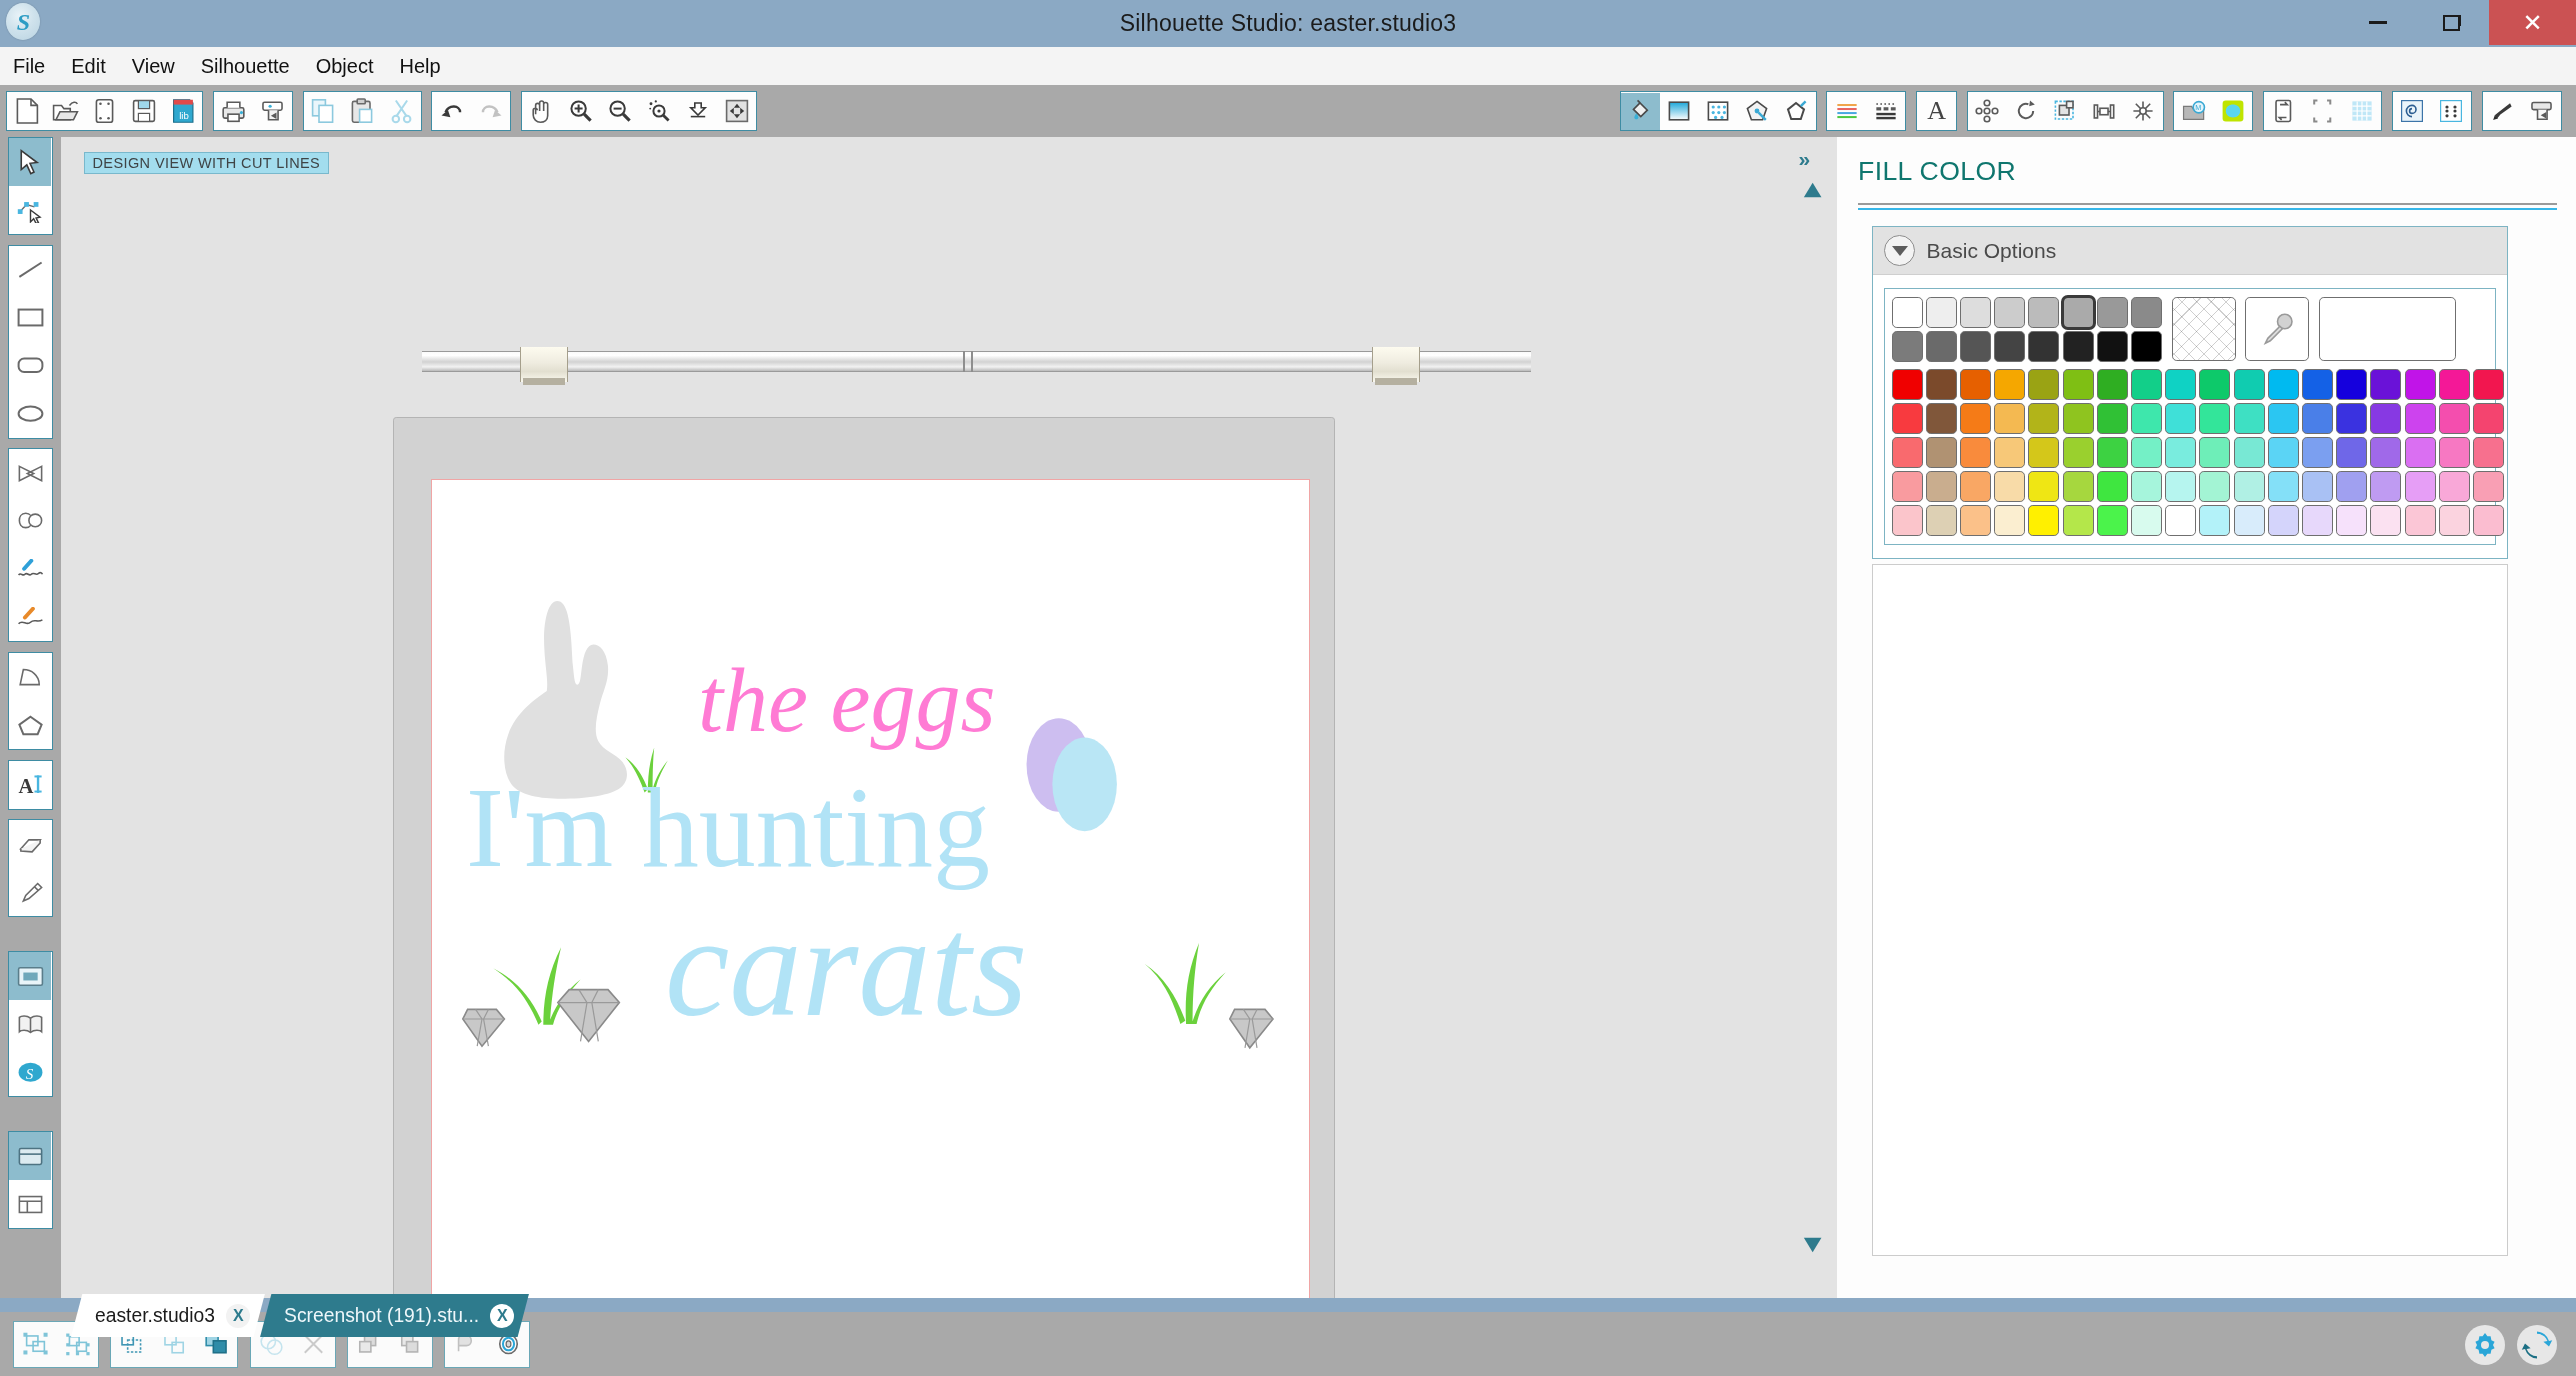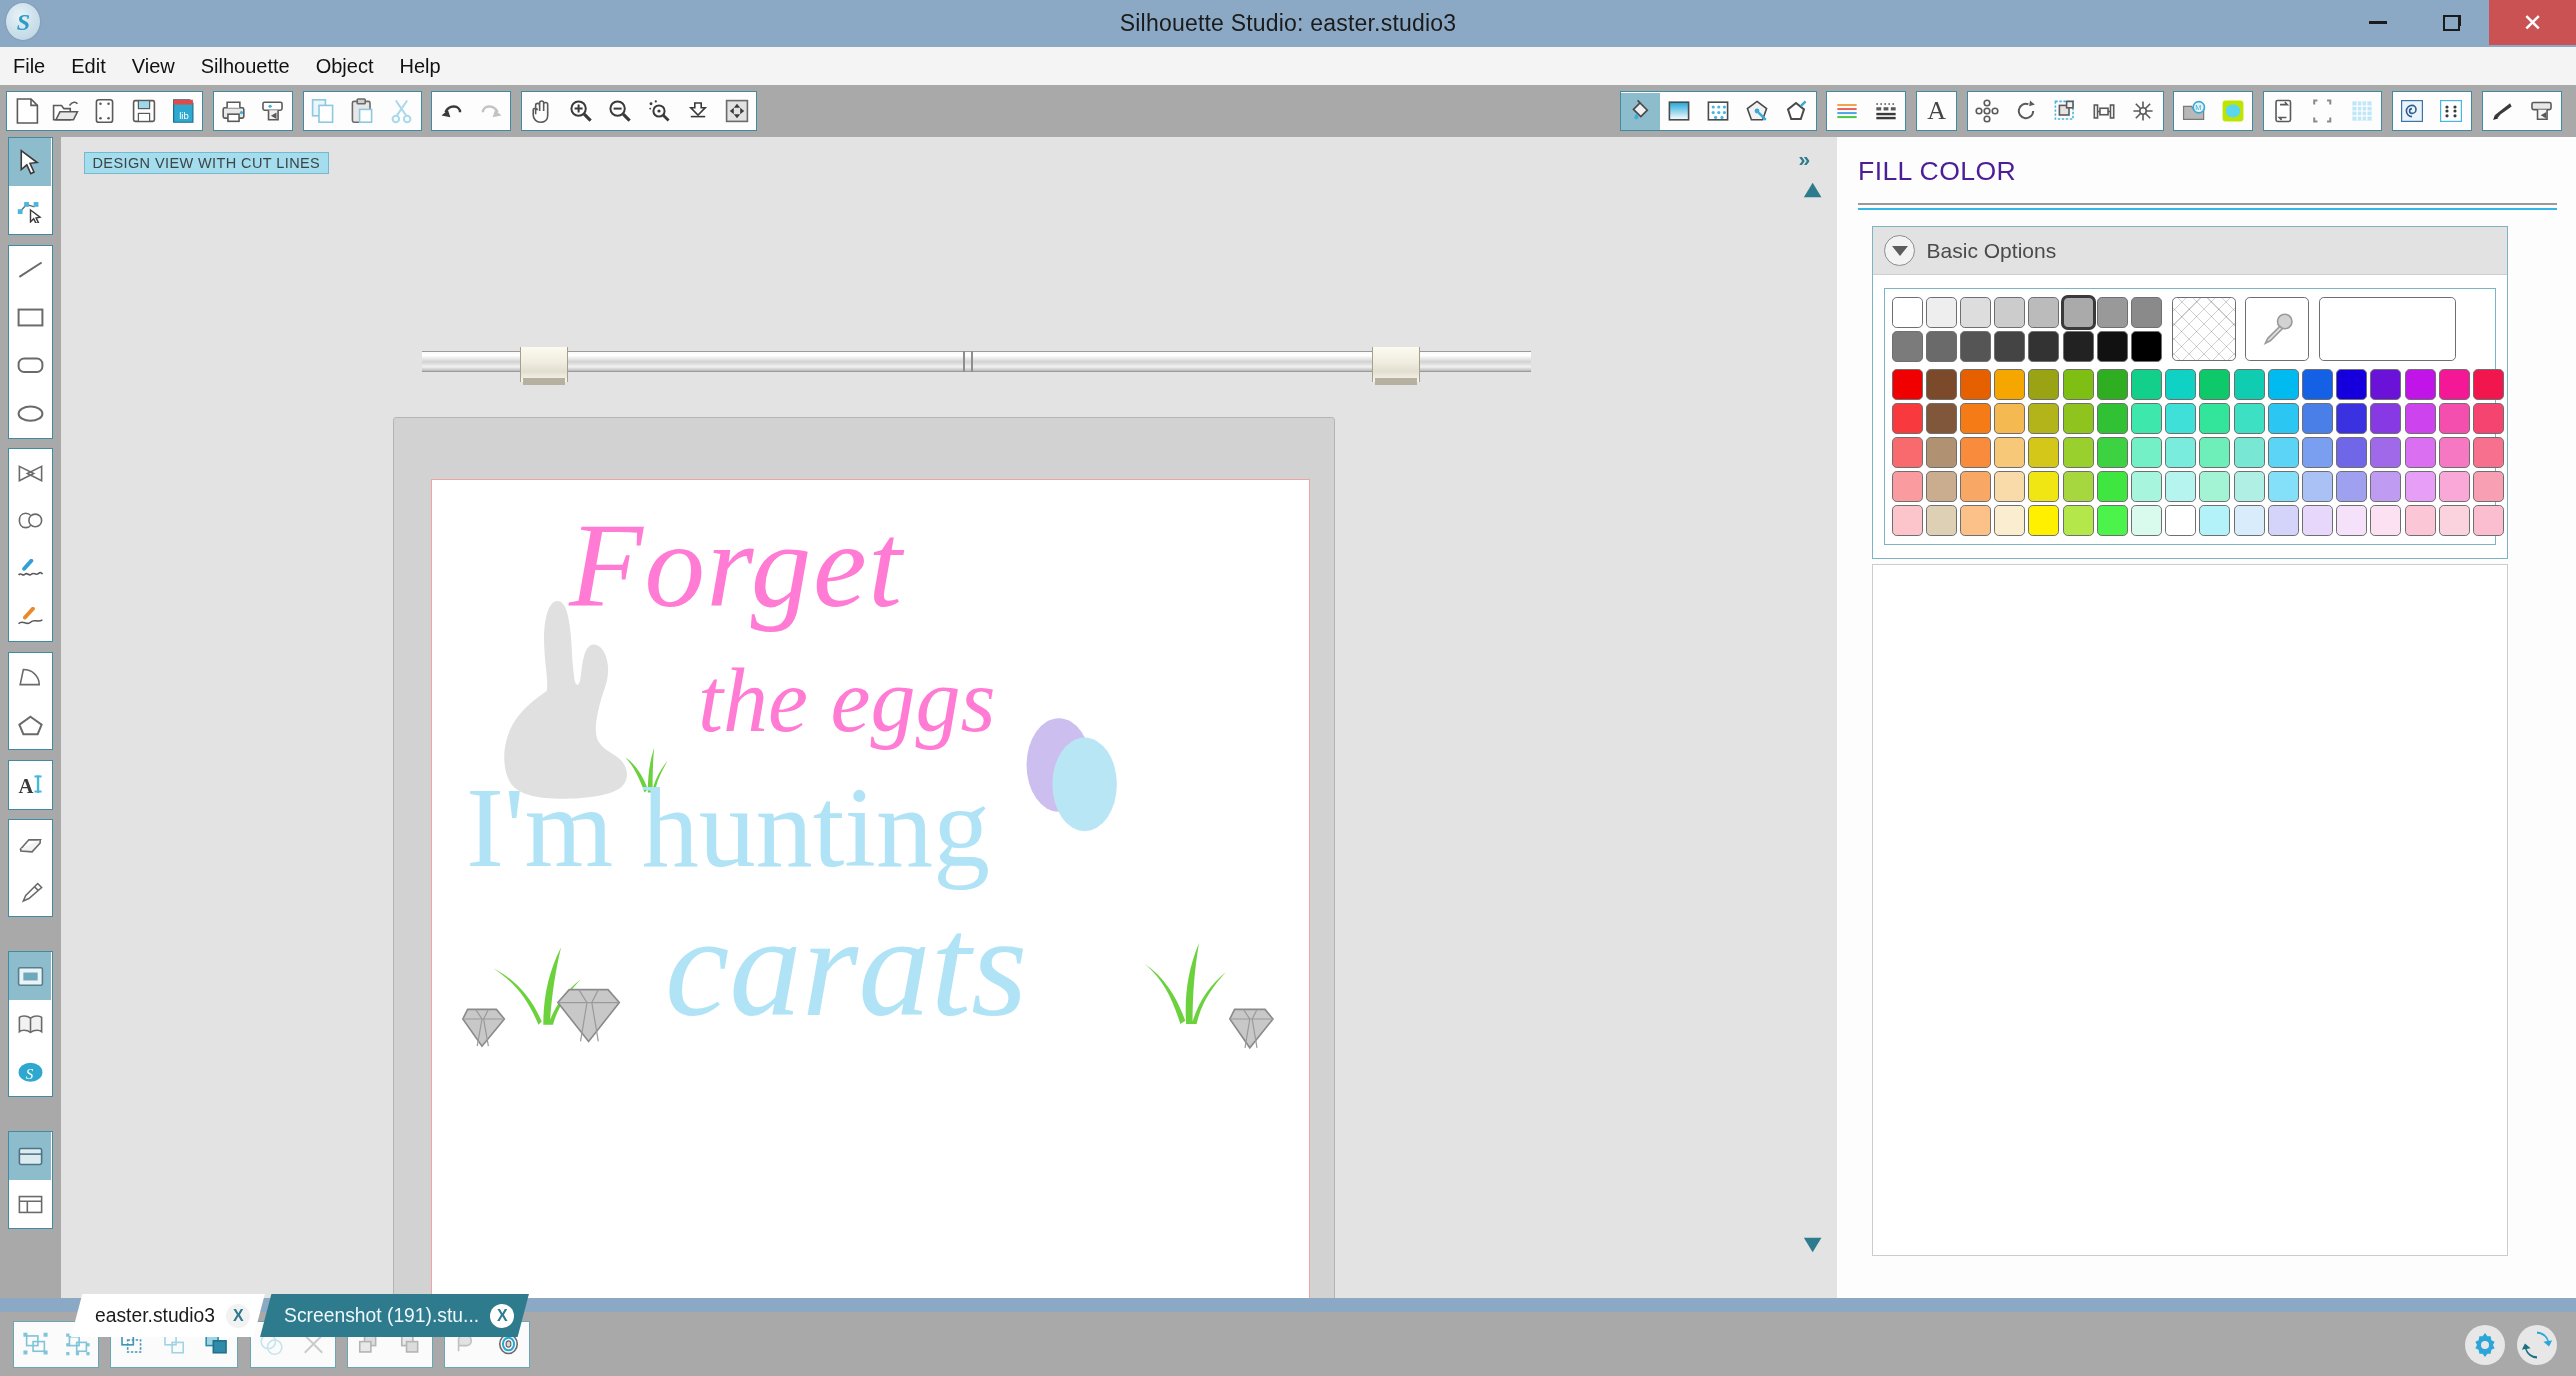--- a/index.html
+++ b/index.html
@@ -237,21 +237,21 @@
   }
   #panel-collapse {
     position: absolute; left: -45px; top: 0; width: 45px; height: 1161px;
     background: #e3e3e3;
   }
   #panel-collapse .chev {
     position:absolute; left: 6.4px; top: 9.7px; font-size: 21px; color:#2e7b8d; font-weight:bold;
   }
   #panel-title {
     position: absolute; left: 21px; top: 19.3px;
-    font-size: 26.6px; color: #4c1d95; letter-spacing: 0.4px;
+    font-size: 26.6px; color: #0f766e; letter-spacing: 0.4px;
   }
   #panel-rule1 { position:absolute; left: 21px; top: 66px; width: 699px; height: 1.6px; background:#9a9a9a; }
   #panel-rule2 { position:absolute; left: 21px; top: 71px; width: 699px; height: 2.4px; background:#36b6e8; }
 
   #opt-card {
     position:absolute; left: 35px; top: 89px; width: 636px;
     border: 1.6px solid #7db4c3; background:#fff;
   }
   .opt-header {
     height: 48px; background: #e2e2e2; display:flex; align-items:center;
@@ -865,21 +865,20 @@
         </svg>
 
         <svg style="position:absolute;left:708px;top:455px;" width="97" height="93" viewBox="0 0 120 115">
           <path d="M50 110c-10-30-20-54-44-74 24 16 40 42 50 70zM57 110c-2-36 2-66 16-100-6 36-8 66-8 100zM64 110c8-26 20-46 42-64-18 20-30 38-36 64z" fill="#6bd13c"></path>
         </svg>
         <svg style="position:absolute;left:793px;top:515px;" width="72" height="60" viewBox="0 0 90 75">
           <path d="M12 18h38l10 12-29 36L6 30z" fill="#c8c8c8" stroke="#8a8a8a" stroke-width="2"></path>
           <path d="M6 30h54M23 18l8 12-6 36M40 18l-6 12 6 36" fill="none" stroke="#9a9a9a" stroke-width="1.5"></path>
         </svg>
 
-        <div class="txt-line" id="line-forget">Forget</div>
         <div class="txt-line" id="line-eggs">the eggs</div>
         <div class="txt-line" id="line-hunting">I'm hunting</div>
         <div class="txt-line" id="line-carats">carats</div>
       </div>
     </div>
   </div>
 </div>
 
 <div id="vscroll">
   <div class="arrow" style="top:0">

